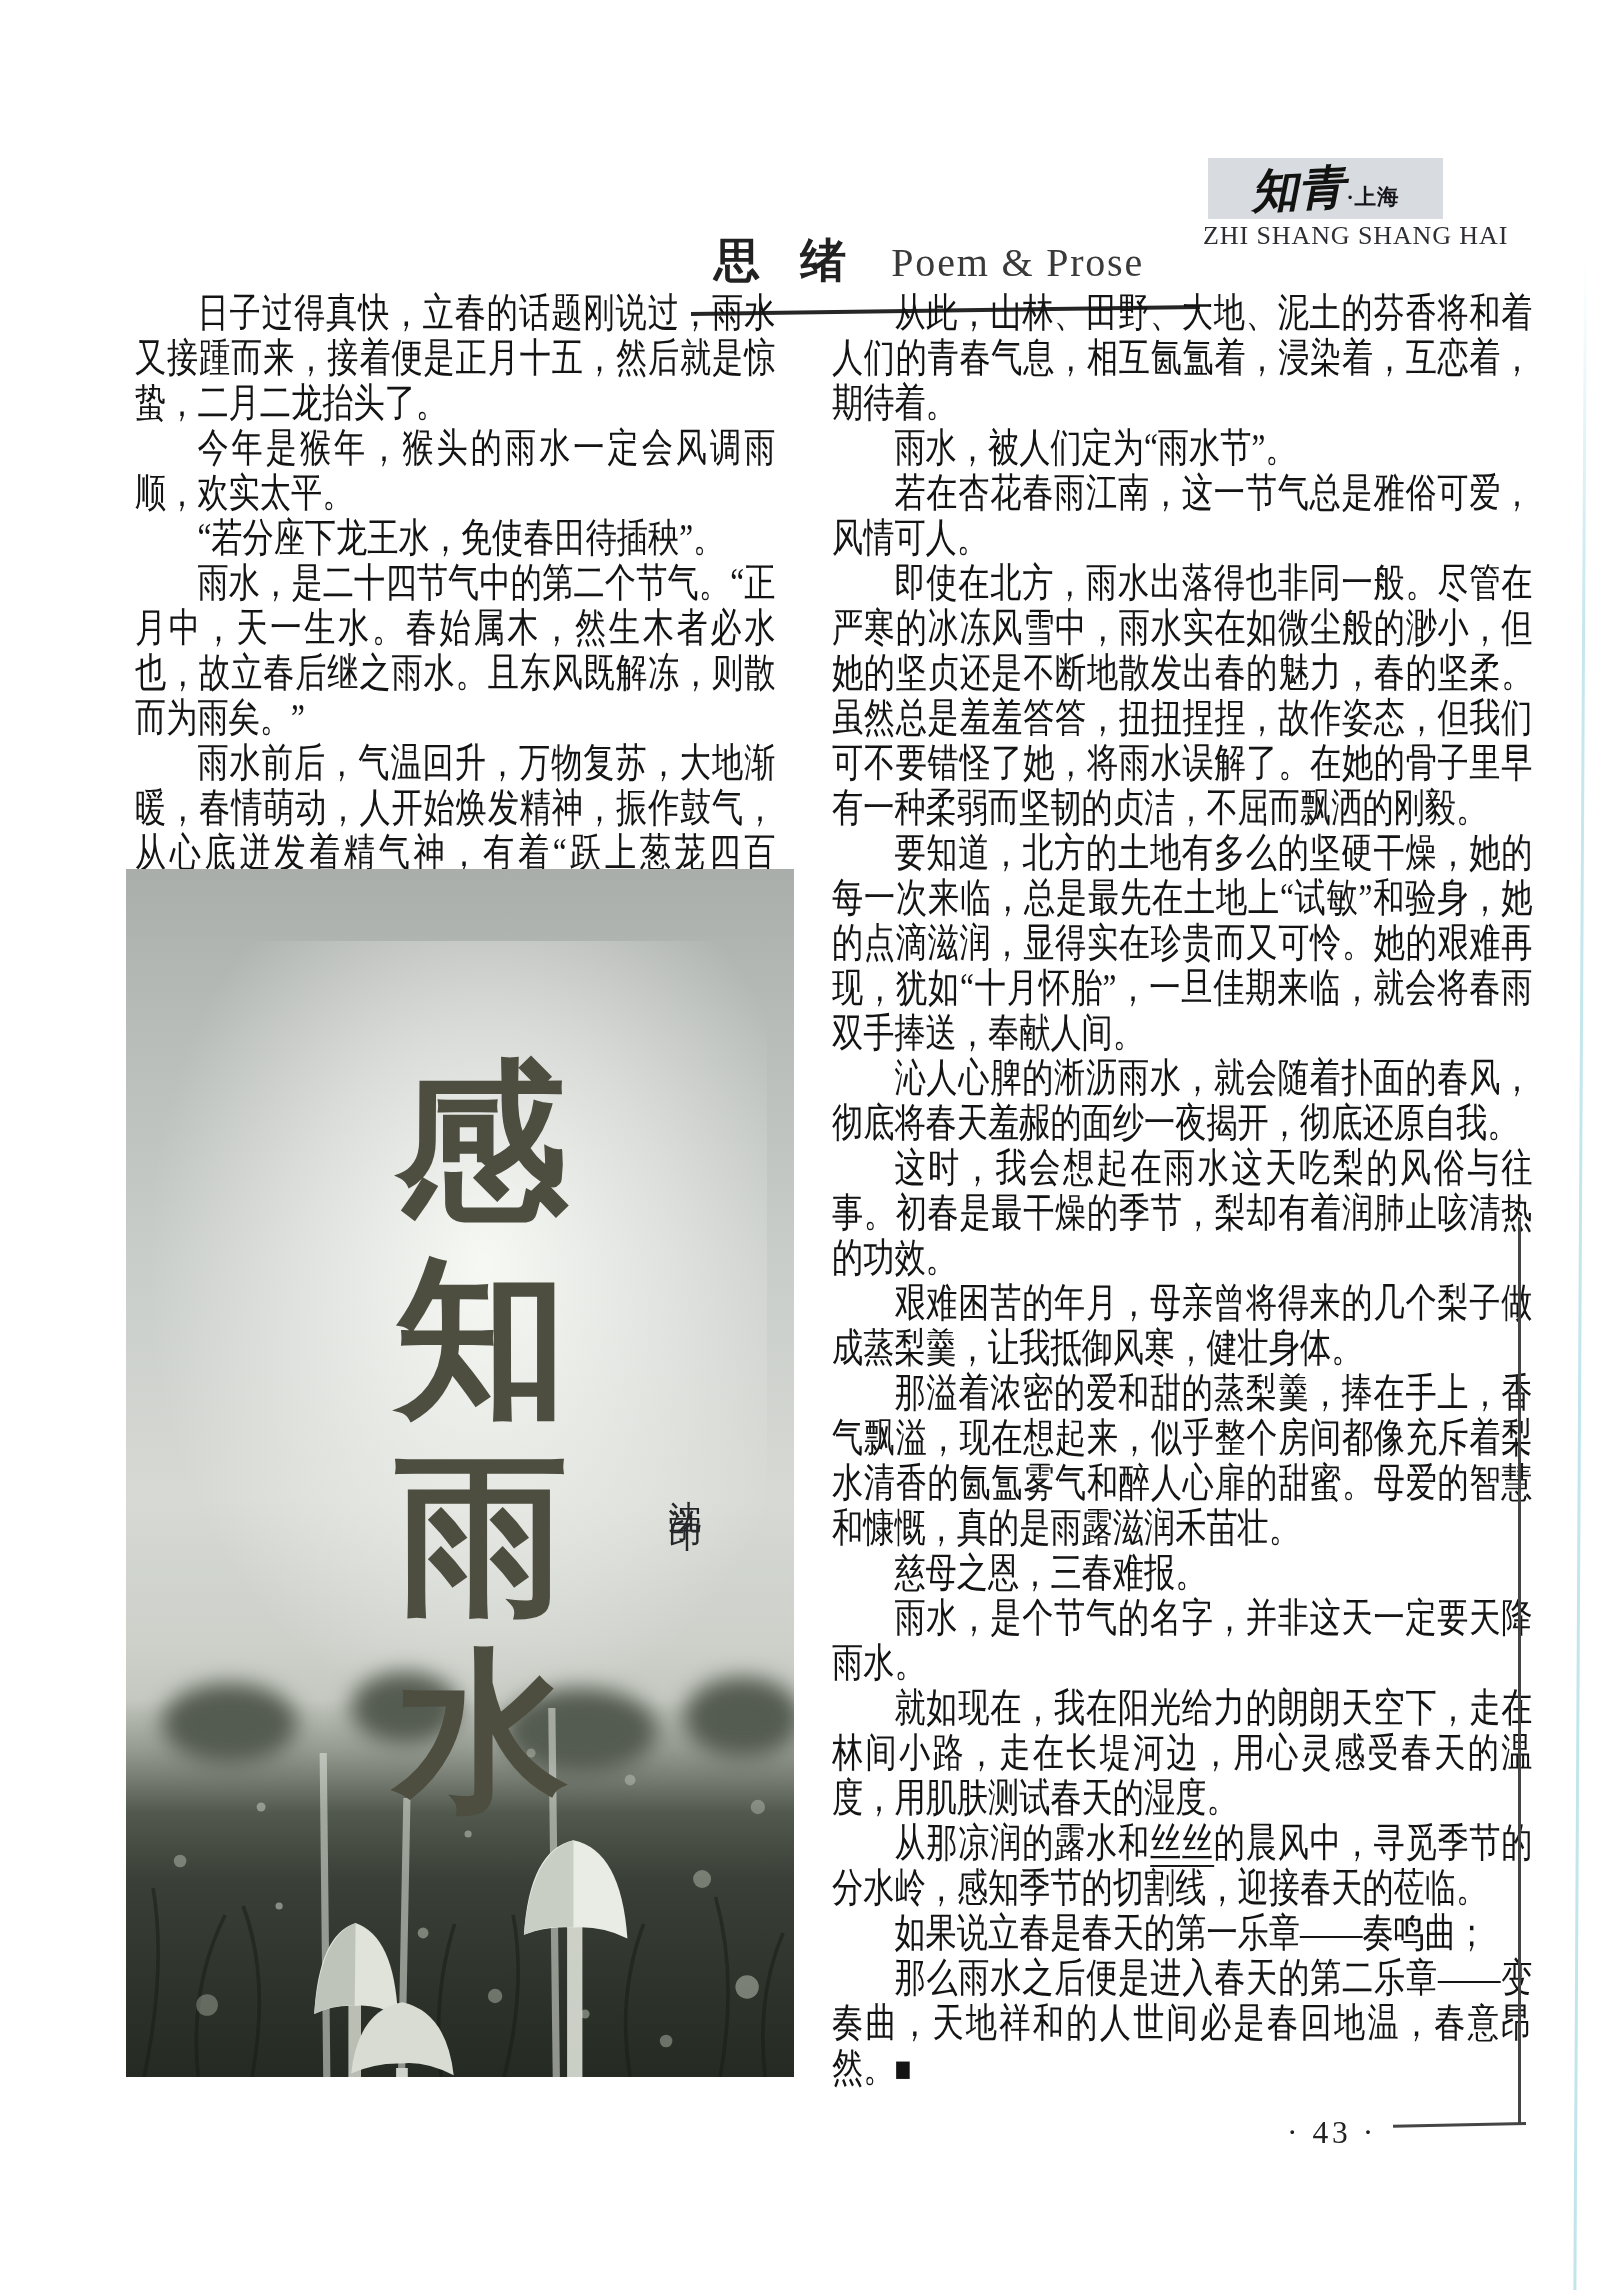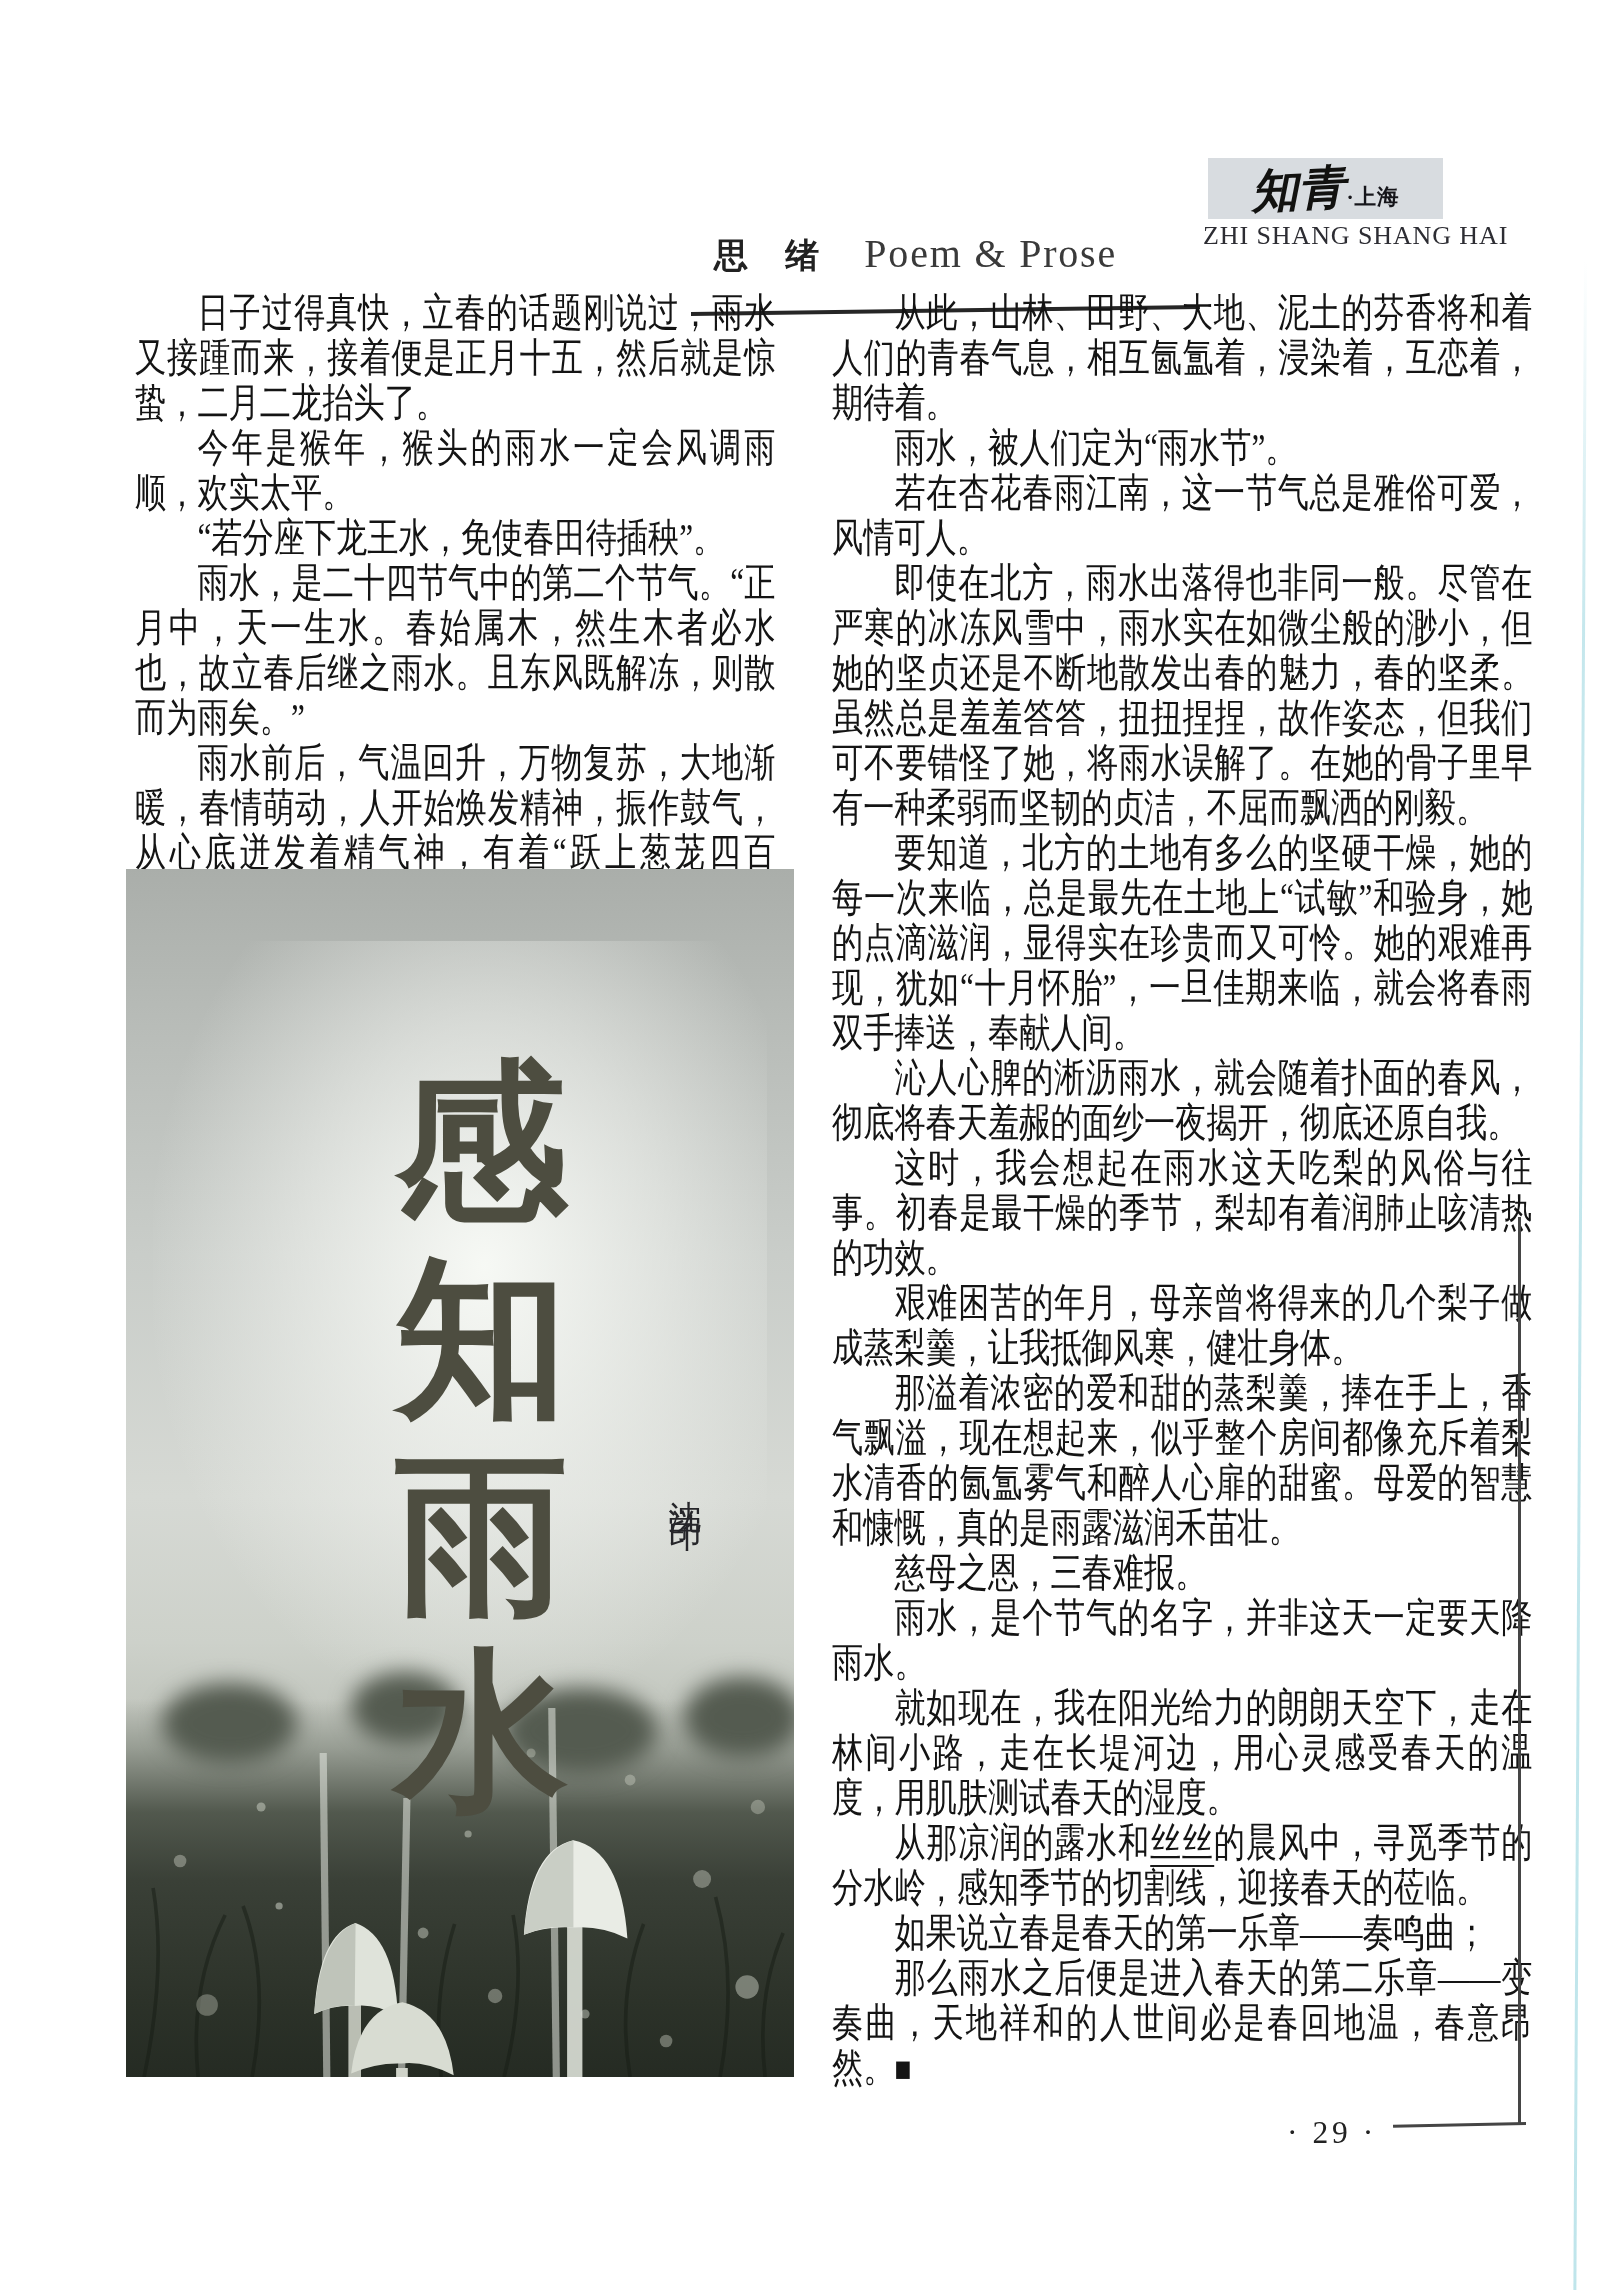--- a/index.html
+++ b/index.html
@@ -1,21 +1,21 @@
 <!DOCTYPE html>
 <html style="font-size:14.4px"><head>
 <meta charset="utf-8">
 <style>
   html,body{margin:0;padding:0;background:#e9e9e9;}
   .page{position:relative;width:1620px;height:2291px;background:#ffffff;overflow:hidden;
         font-family:"Liberation Serif","DejaVu Serif",serif;color:#1a1a1a;}
 
   
   .section-title{position:absolute;left:714px;top:230px;white-space:nowrap;}
-  .section-title .cn{font-size:34px;font-weight:bold;letter-spacing:14.4px;color:#222;}
+  .section-title .cn{font-size:46px;font-weight:bold;letter-spacing:14.4px;color:#222;}
   .section-title .en{font-size:40px;letter-spacing:1.8px;color:#3a3a3a;margin-left:27px;}
   .header-rule{position:absolute;left:691px;top:312px;width:509px;height:3.6px;background:#262626;
                transform:rotate(-0.8deg);transform-origin:left center;}
   .logo-box{position:absolute;left:1208px;top:158px;width:235px;height:61px;background:#d8dce0;
             display:flex;align-items:center;justify-content:center;}
   .logo-cn{font-family:"DejaVu Serif",serif;font-style:italic;font-weight:bold;font-size:47px;
            color:#121210;transform:rotate(-3deg);line-height:1;}
   .logo-city{font-size:21.6px;font-weight:bold;color:#15151a;margin-left:1px;margin-top:16px;letter-spacing:0.9px;}
   .logo-en{position:absolute;left:1203px;top:221px;font-size:26px;color:#2d2d33;white-space:nowrap;letter-spacing:0.9px;}
 
@@ -171,17 +171,17 @@
       <span>从那凉润的露水和</span><span class="u-line">丝丝</span><span>的晨风中，寻觅季节的分水岭，感知季节的切割线，迎接春天的莅临。</span>
     </p>
     <p>如果说立春是春天的第一乐章——奏鸣曲；</p>
     <p>
       <span>那么雨水之后便是进入春天的第二乐章——变奏曲，天地祥和的人世间必是春回地温，春意昂然。</span><span class="end-mark">■</span>
     </p>
   </div>
 
   <div class="v-rule"></div>
   <div class="h-rule"></div>
-  <div class="page-number">· 29 ·</div>
+  <div class="page-number">· 43 ·</div>
   <div class="scan-line"></div>
 
 </div>
 
 
 </body></html>

